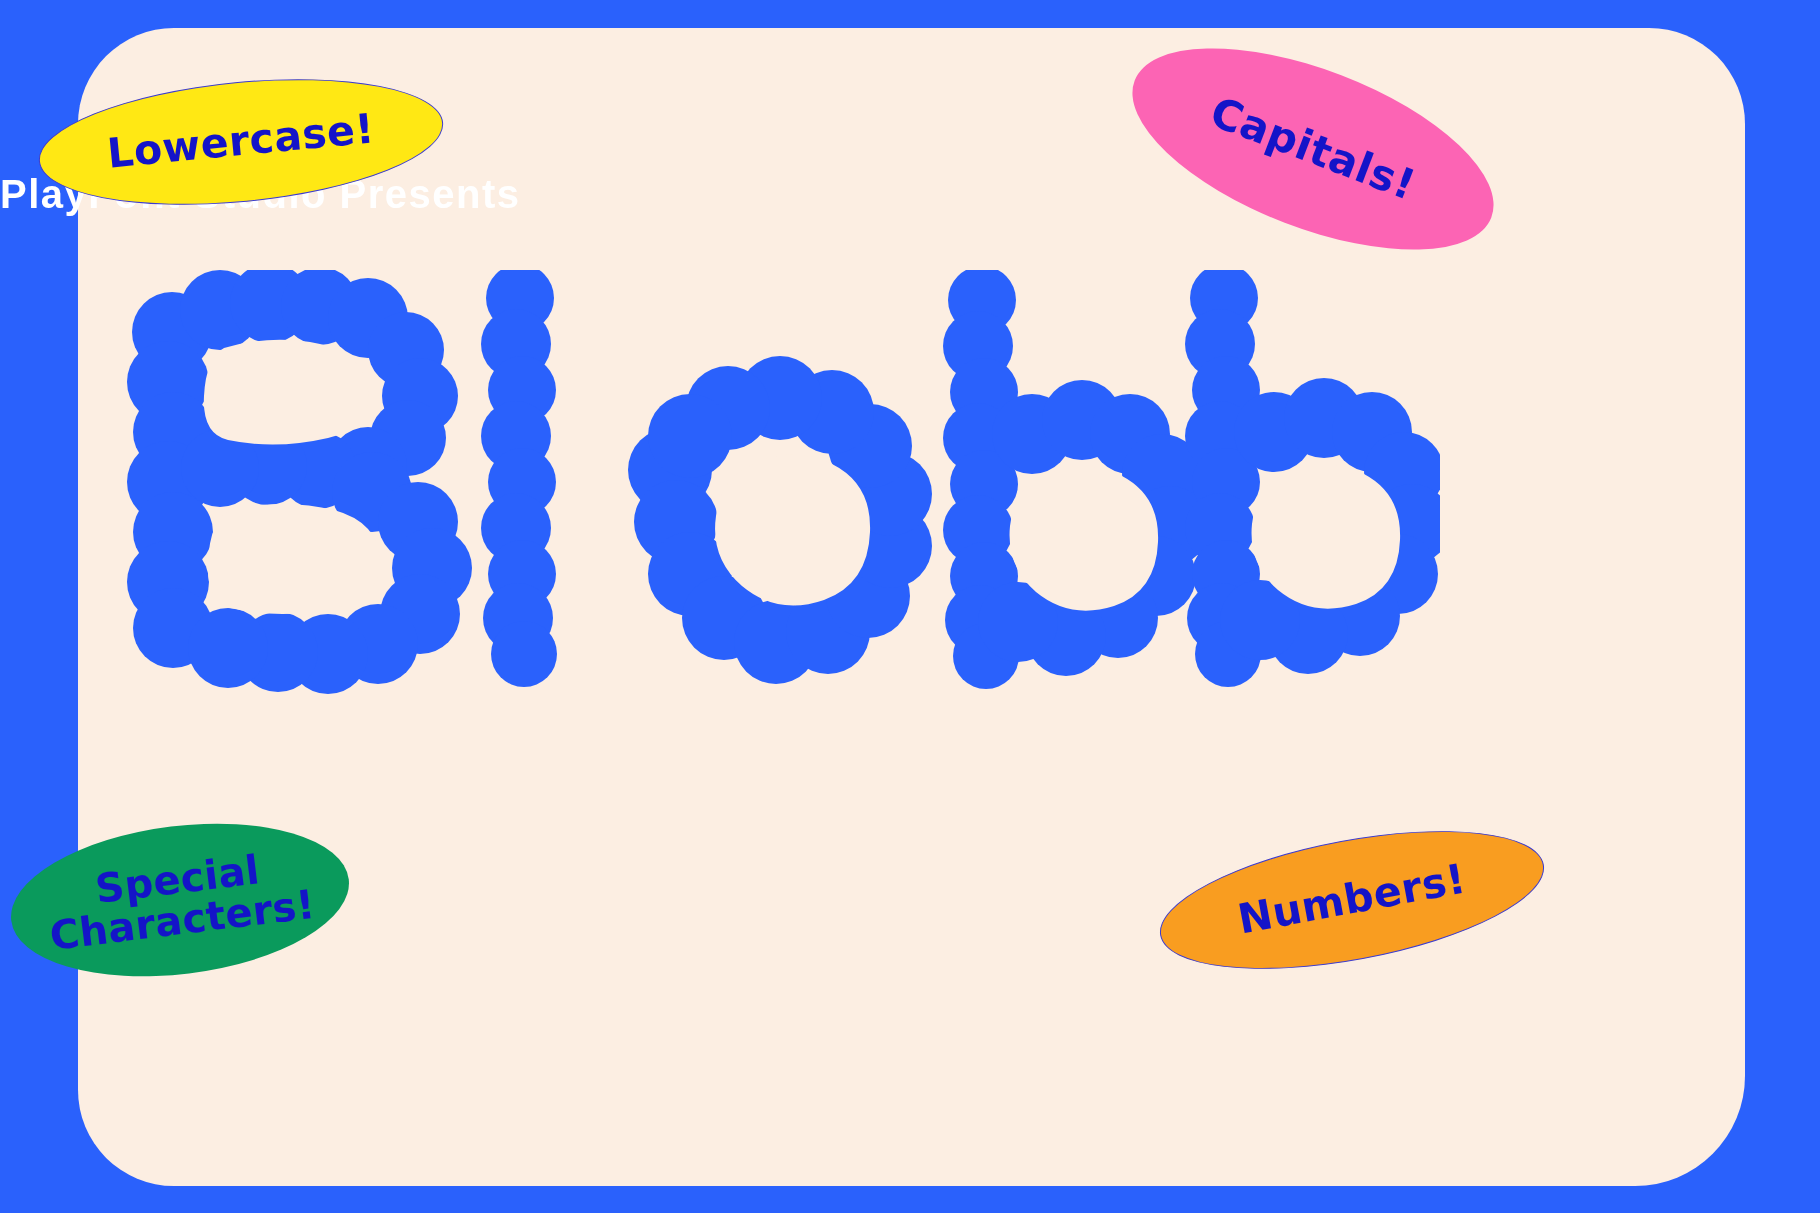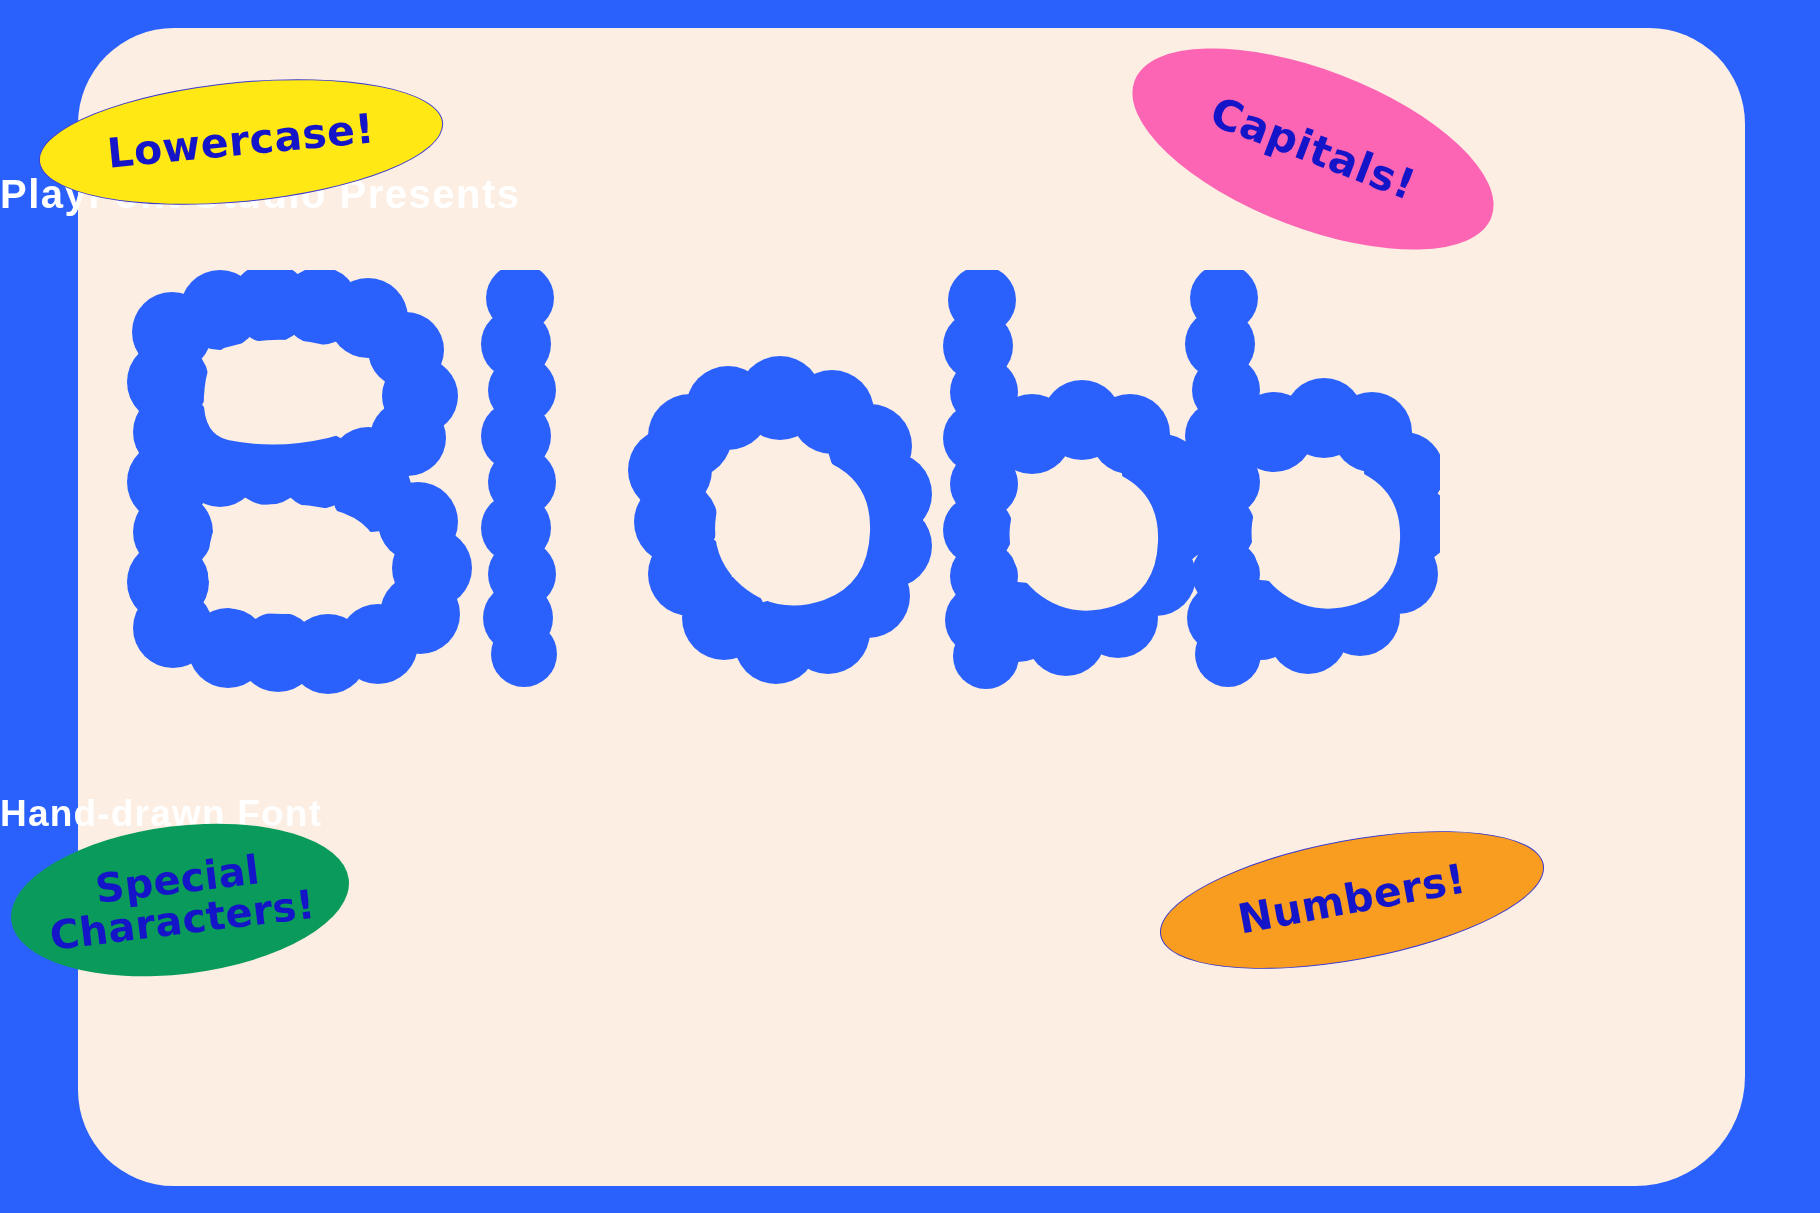--- a/index.html
+++ b/index.html
@@ -224,21 +224,20 @@
         <circle cx="1378" cy="186" r="34"></circle>
         <circle cx="1374" cy="230" r="35"></circle>
         <circle cx="1380" cy="274" r="34"></circle>
         <circle cx="1374" cy="318" r="35"></circle>
         <circle cx="1380" cy="360" r="34"></circle>
         <circle cx="1376" cy="392" r="32"></circle>
       </g>
     </svg>
   </div>
 
-  <div class="kicker" id="tagline">Hand-drawn Font</div>
 
   <div class="badge" id="badge-lowercase">
     <span>Lowercase!</span>
   </div>
 
   <div class="badge" id="badge-capitals">
     <span>Capitals!</span>
   </div>
 
   <div class="badge" id="badge-special">

